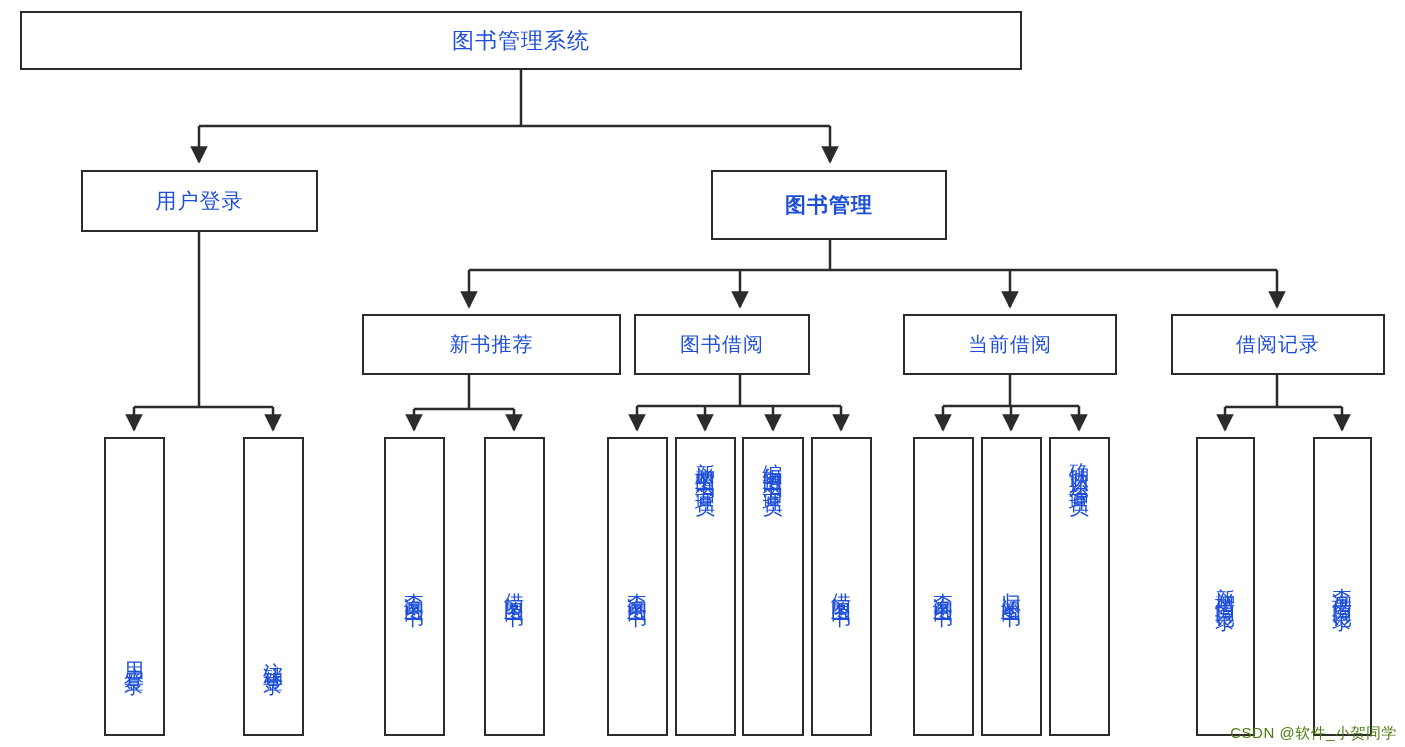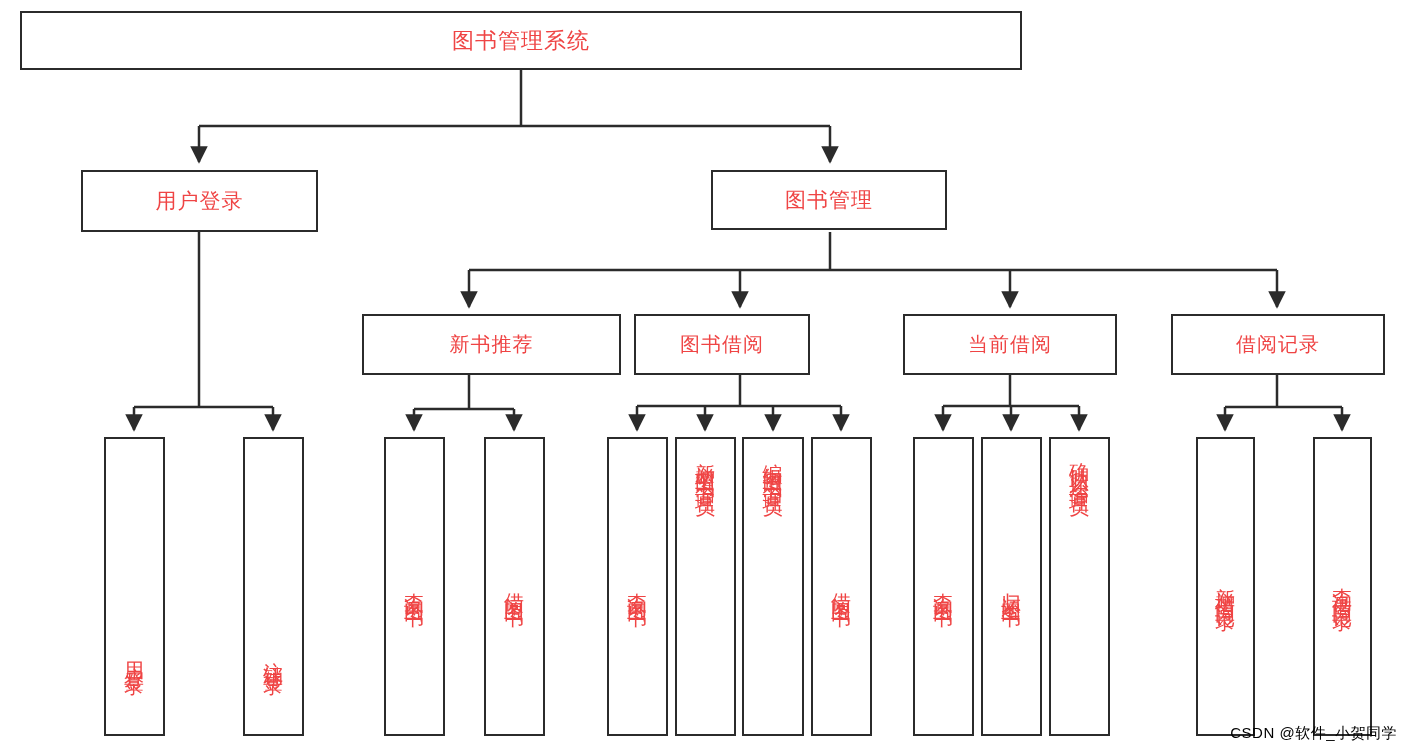--- a/index.html
+++ b/index.html
@@ -27,21 +27,21 @@
     border:2.5px solid #2b2b2b;
     background:#ffffff;
     display:flex;
     align-items:center;
     justify-content:center;
     overflow:hidden;
   }
   .node .lbl{
     font-size:21px;
     line-height:1.15;
-    color:#ef4444;
+    color:#1d4ed8;
     white-space:nowrap;
     letter-spacing:1px;
   }
   
   .node.root{ border-width:2.5px; }
   .node.root .lbl{ font-size:22px; }
   .node.lvl2 .lbl{ font-size:21px; }
   .node.lvl3 .lbl{ font-size:20px; }
 
   
@@ -62,21 +62,21 @@
   }
   .node.leaf.anchor-center{ align-items:center; }
   .node.leaf.anchor-top{ align-items:flex-start; }
   .node.leaf.anchor-bottom{ align-items:flex-end; }
 
   .watermark{
     position:absolute;
     right:8px;
     bottom:4px;
     font-size:15px;
-    color:#000000;
+    color:#4d7c0f;
     letter-spacing:0.5px;
     white-space:nowrap;
     user-select:none;
   }
 </style>
 </head>
 <body>
 
 <div id="canvas">
 
@@ -131,21 +131,21 @@
     </g>
   </svg>
 
   <div class="node root" style="left:20px;top:11px;width:1002px;height:59px;">
     <span class="lbl">图书管理系统</span>
   </div>
 
   <div class="node lvl2" style="left:81px;top:170px;width:237px;height:62px;">
     <span class="lbl">用户登录</span>
   </div>
-  <div class="node lvl2" style="left:711px;top:170px;width:236px;height:60px;">
+  <div class="node lvl2" style="left:711px;top:170px;width:236px;height:70px;font-weight:bold;">
     <span class="lbl">图书管理</span>
   </div>
 
   <div class="node lvl3" style="left:362px;top:314px;width:259px;height:61px;">
     <span class="lbl">新书推荐</span>
   </div>
   <div class="node lvl3" style="left:634px;top:314px;width:176px;height:61px;font-family:Liberation Serif, serif;">
     <span class="lbl">图书借阅</span>
   </div>
   <div class="node lvl3" style="left:903px;top:314px;width:214px;height:61px;">

